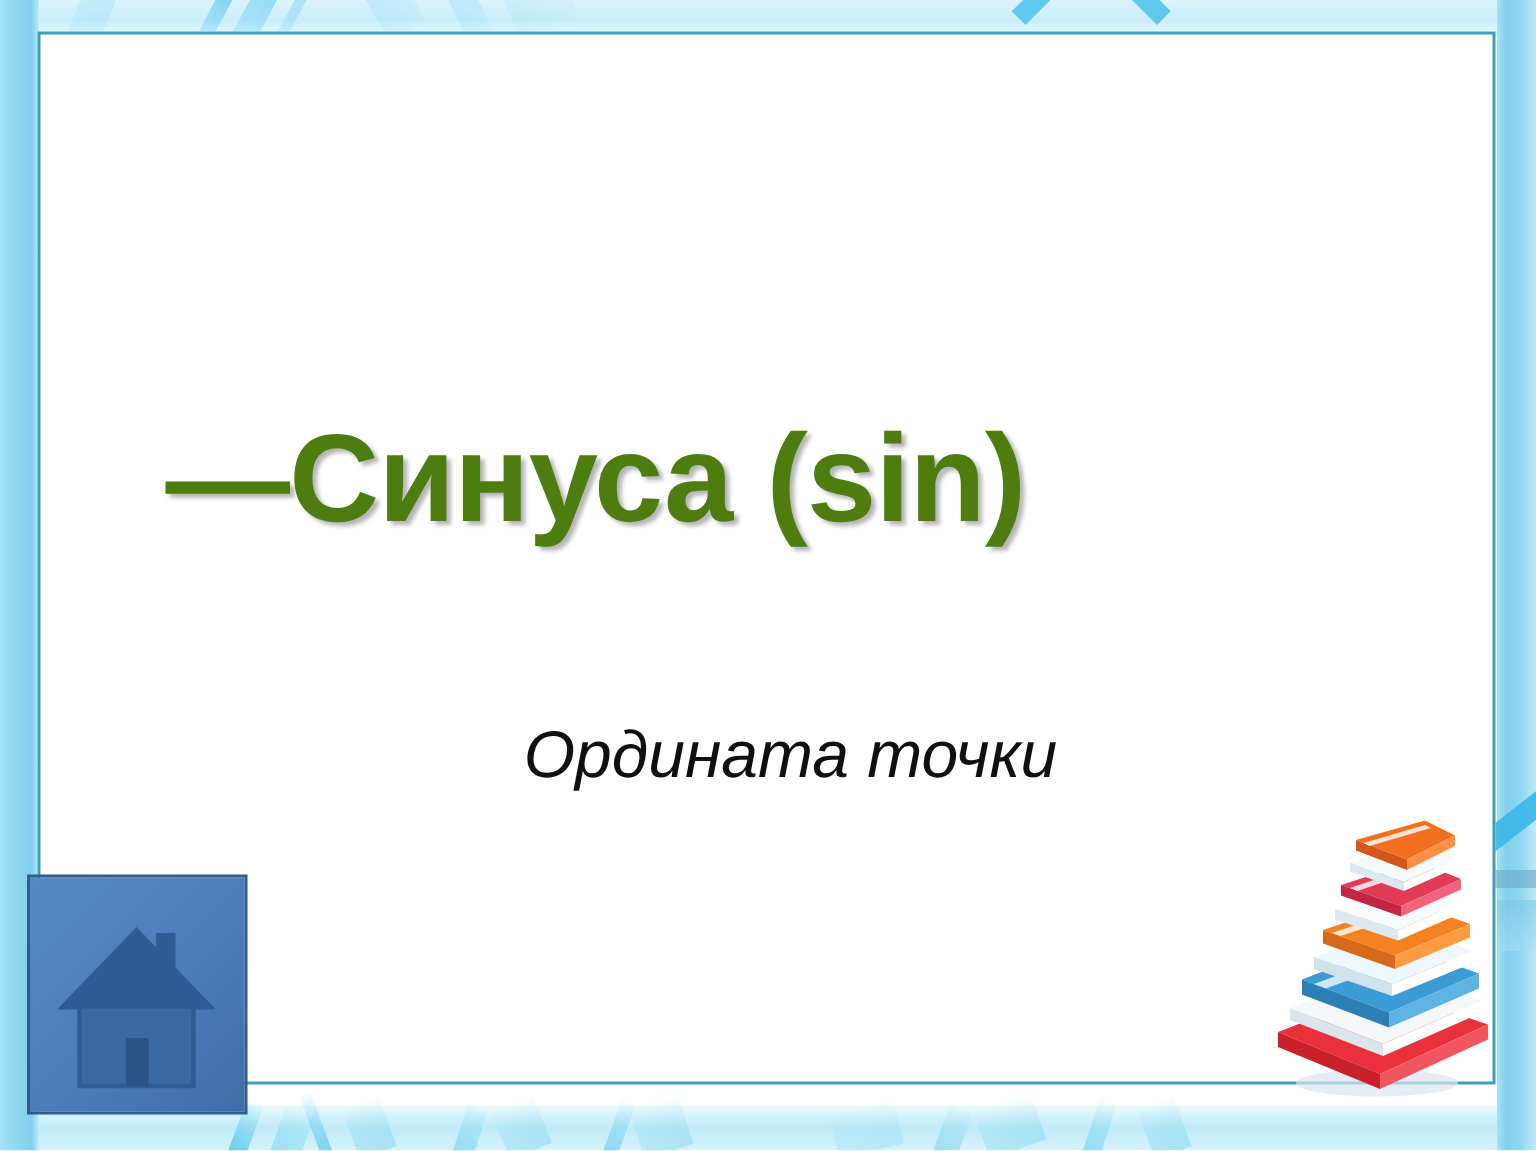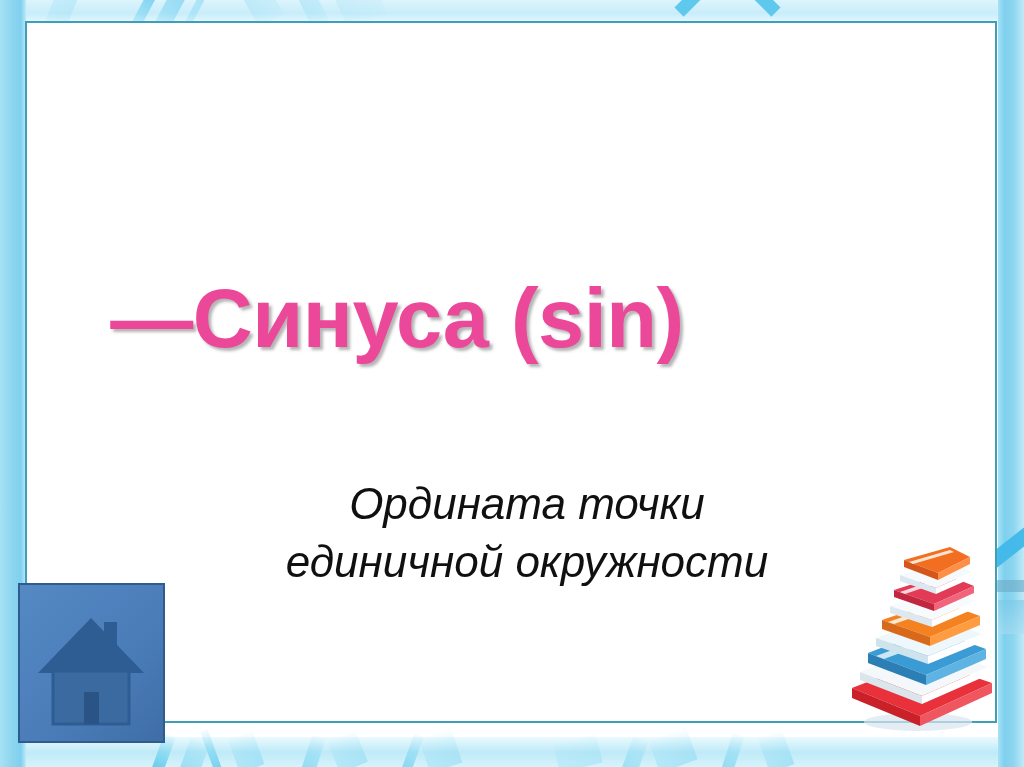--- a/index.html
+++ b/index.html
@@ -155,21 +155,21 @@
   
   #title {
     position: absolute;
     left: 0;
     top: 196px;
     width: 740px;
     text-align: center;
     font-family: "Liberation Sans", sans-serif;
     font-size: 83px;
     font-weight: 700;
-    color: #ec4899;
+    color: #4d7c0f;
     letter-spacing: -0.5px;
     line-height: 1.05;
     white-space: nowrap;
     text-shadow: 3px 3px 3px rgba(120,120,120,0.55);
   }
 
   
   #subtitle {
     position: absolute;
     left: 130px;
@@ -249,21 +249,20 @@
     <div class="bstreak b11"></div>
     <div class="bstreak b12"></div>
   </div>
 
   <div id="frame">
 
     <h1 id="title">—Синуса (sin)</h1>
 
     <div id="subtitle">
       <span class="line">Ордината точки</span>
-      <span class="line">единичной окружности</span>
     </div>
 
   </div>
 
   <div id="home-button">
     <span>
       <svg width="143" height="156" viewBox="0 0 143 156" xmlns="http://www.w3.org/2000/svg">
 
         <rect x="84" y="37" width="13" height="32" fill="#2e5d93"></rect>
 

